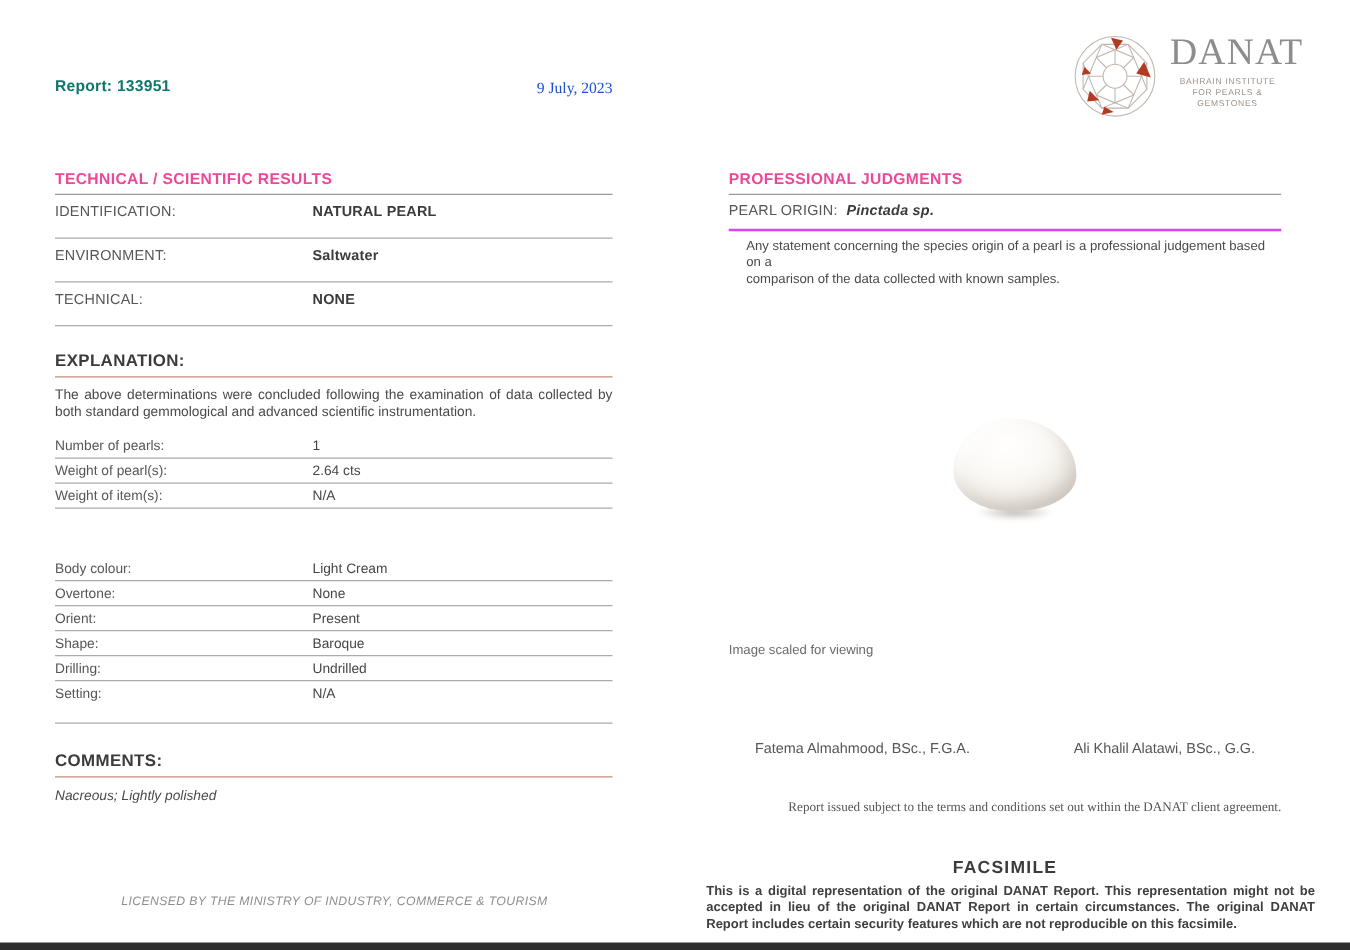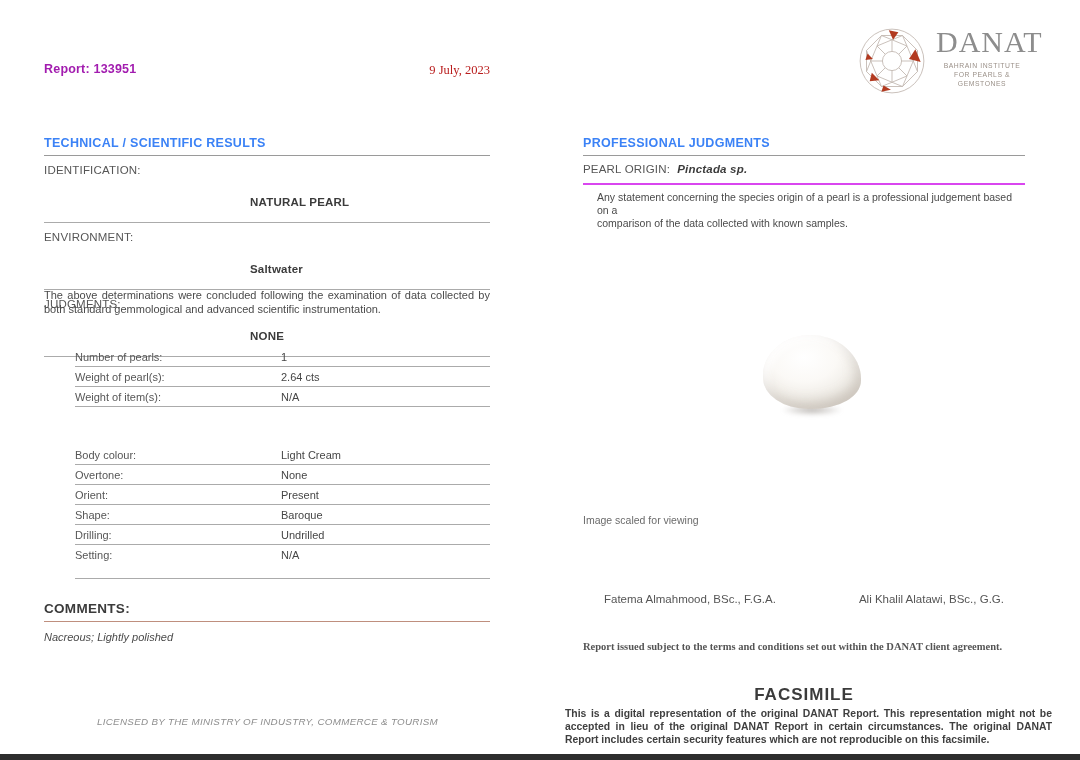--- a/index.html
+++ b/index.html
@@ -1,46 +1,46 @@
 <!DOCTYPE html>
 <html><head>
 <meta charset="utf-8">
 <style>
   * { margin:0; padding:0; box-sizing:border-box; }
   body { background:#ffffff; font-family:"Liberation Sans", sans-serif; }
   .page { position:relative; width:1080px; height:760px; background:#ffffff; overflow:hidden; }
 
   
-  .report-label { position:absolute; left:44px; top:62px; font-size:12.5px; font-weight:bold; color:#a21caf; letter-spacing:.2px; }
+  .report-label { position:absolute; left:44px; top:62px; font-size:12.5px; font-weight:bold; color:#0f766e; letter-spacing:.2px; }
   .report-date  { position:absolute; left:300px; top:63px; width:190px; text-align:right;
-                  font-family:"Liberation Serif", serif; font-size:12.5px; color:#b91c1c; }
+                  font-family:"Liberation Serif", serif; font-size:12.5px; color:#1d4ed8; }
   .logo { position:absolute; left:858px; top:27px; display:flex; align-items:flex-start; }
   .logo-gem { width:68px; height:68px; }
   .logo-text { margin-left:10px; text-align:center; width:92px; }
   .logo-name { font-family:"Liberation Serif", serif; font-size:30px; line-height:30px; color:#8d8d8d; letter-spacing:1px; }
   .logo-sub  { font-size:6.8px; line-height:9px; color:#9a9088; letter-spacing:.55px; margin-top:4px; }
 
   
-  .sec-title { font-size:12.5px; font-weight:bold; color:#3b82f6; letter-spacing:.3px;
+  .sec-title { font-size:12.5px; font-weight:bold; color:#ec4899; letter-spacing:.3px;
                padding-bottom:5px; border-bottom:1px solid #9a9a9a; }
   .sub-title { font-size:13.5px; font-weight:bold; color:#3b3b3b; letter-spacing:.3px;
                padding-bottom:5px; border-bottom:1.5px solid #bf8f7e; }
 
   
   .tech { position:absolute; left:44px; top:136px; width:446px; }
   .tech-row { display:flex; border-bottom:1px solid #ababab; padding:8px 0 14px; }
   .tech-label { width:206px; font-size:11.5px; color:#565656; letter-spacing:.2px; }
-  .tech-value { font-size:11.5px; font-weight:bold; color:#3b3b3b; letter-spacing:.2px;margin-top:32px; }
+  .tech-value { font-size:11.5px; font-weight:bold; color:#3b3b3b; letter-spacing:.2px; }
 
   .explain { position:absolute; left:44px; top:281px; width:446px; }
   .explain-body { margin-top:7px; font-size:11px; line-height:14px; color:#4a4a4a; text-align:justify; }
 
   .details-a { position:absolute; left:44px; top:347px; width:446px; }
   .details-b { position:absolute; left:44px; top:438px; width:446px; }
-  .detail-row { display:flex; border-bottom:1px solid #ababab; padding:4px 0 3px;margin-left:31px; }
+  .detail-row { display:flex; border-bottom:1px solid #ababab; padding:4px 0 3px; }
   .details-b .detail-row:first-child { padding-top:11px; }
   .detail-row.pad-mid  { padding-bottom:10px; }
   .detail-row.pad-big  { padding-bottom:17px; }
   .detail-label { width:206px; font-size:11px; color:#565656; }
   .detail-value { font-size:11px; color:#464646; }
 
   .comments { position:absolute; left:44px; top:601px; width:446px; }
   .comments-body { margin-top:9px; font-size:11px; font-style:italic; color:#4a4a4a; }
 
   
@@ -58,25 +58,25 @@
            border-radius:50% 54% 52% 48% / 57% 62% 40% 44%;
            background:radial-gradient(95% 95% at 42% 30%, #ffffff 0%, #fbf9f6 35%, #efece6 60%, #ded9d1 84%, #cfc8bf 100%);
            box-shadow:inset -5px -7px 12px rgba(168,158,146,.38), inset 4px 5px 9px rgba(255,255,255,.95); }
 
   .img-caption { position:absolute; left:583px; top:514px; width:442px; text-align:left;
                  font-size:10.5px; color:#6b6b6b; }
 
   .signatures { position:absolute; left:583px; top:593px; width:442px; display:flex;
                 justify-content:space-between; padding:0 21px; font-size:11.5px; color:#555555; }
 
-  .terms { position:absolute; left:583px; top:641px; width:442px; text-align:left;
-           font-family:"Liberation Serif", serif; font-size:10.5px; color:#555555;font-weight:bold; }
+  .terms { position:absolute; left:583px; top:641px; width:442px; text-align:right;
+           font-family:"Liberation Serif", serif; font-size:10.5px; color:#555555; }
 
   .facs-title { position:absolute; left:583px; top:685px; width:442px; text-align:center;
-                font-size:17px; font-weight:bold; color:#3b3b3b; letter-spacing:1px; }
+                font-size:14px; font-weight:bold; color:#3b3b3b; letter-spacing:1px; }
   .facs-body { position:absolute; left:565px; top:708px; width:487px; font-size:10.4px; font-weight:bold;
                line-height:12.9px; color:#3f3f3f; text-align:justify; }
 
   .footer { position:absolute; left:75px; top:715px; width:385px; text-align:center; font-style:italic;
             font-size:9.8px; line-height:13.5px; color:#8e8e8e; letter-spacing:.3px; }
 
   .bottom-bar { position:absolute; left:0; bottom:0; width:1080px; height:6px; background:#2d2d2d; }
 </style>
 </head>
 <body>
@@ -135,26 +135,27 @@
     <div class="sec-title">TECHNICAL / SCIENTIFIC RESULTS</div>
     <div class="tech-row">
       <div class="tech-label">IDENTIFICATION:</div>
       <div class="tech-value">NATURAL PEARL</div>
     </div>
     <div class="tech-row">
       <div class="tech-label">ENVIRONMENT:</div>
       <div class="tech-value">Saltwater</div>
     </div>
     <div class="tech-row">
-      <div class="tech-label">JUDGMENTS:</div>
+      <div class="tech-label">TECHNICAL:</div>
       <div class="tech-value">NONE</div>
     </div>
   </div>
 
   <div class="explain">
+    <div class="sub-title">EXPLANATION:</div>
     <div class="explain-body">The above determinations were concluded following the examination of data collected by both standard gemmological and advanced scientific instrumentation.</div>
   </div>
 
   <div class="details-a">
     <div class="detail-row">
       <div class="detail-label">Number of pearls:</div>
       <div class="detail-value">1</div>
     </div>
     <div class="detail-row">
       <div class="detail-label">Weight of pearl(s):</div>

